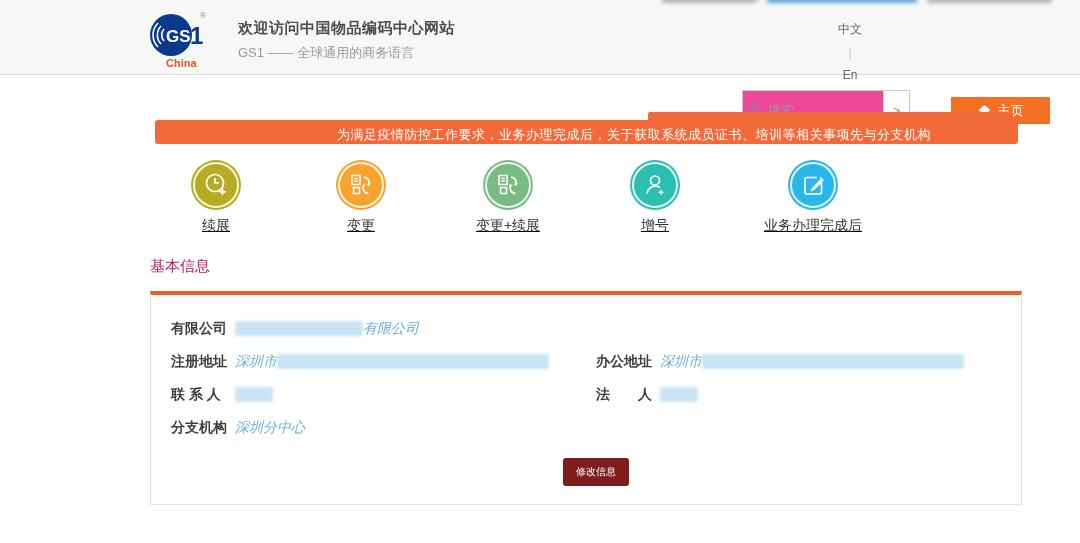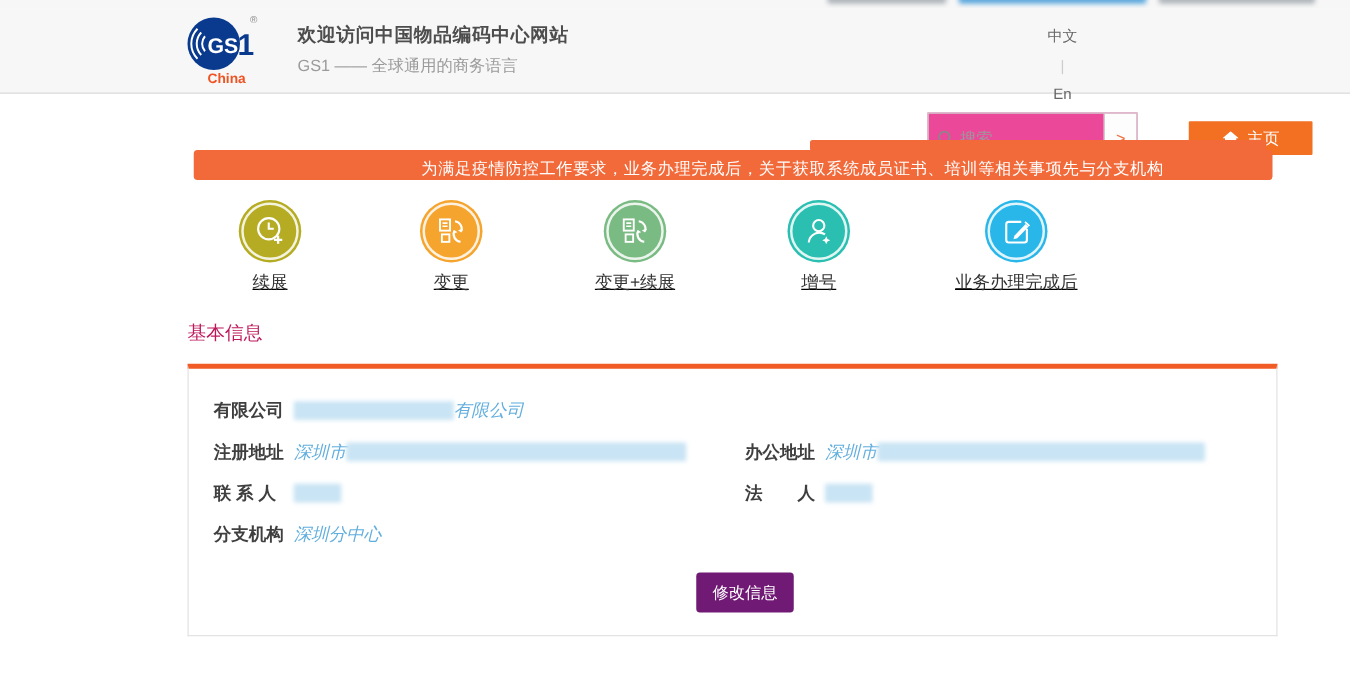--- a/index.html
+++ b/index.html
@@ -59,21 +59,21 @@
   .section-title { margin:22px 0 0 150px; font-size:15px; color:#be185d; }
   .info-panel { margin:15px 0 0 150px; width:872px; border:1px solid #e3e3e3; border-top:4px solid #f15b26;
                 background:#fff; padding:17px 0 18px 20px; }
   .info-grid { display:grid; grid-template-columns:425px 1fr; }
   .field { height:33px; display:flex; align-items:center; font-size:14px; }
   .f-label { display:inline-block; width:62px; font-weight:bold; color:#3f3f3f; white-space:pre; flex:none; }
   .f-value { color:#62aede; margin-left:2px; display:flex; align-items:center;font-style:italic; }
   .blur-block { display:inline-block; height:15px; background:#c9e4f4; border-radius:1px;
                 filter:blur(1.5px); vertical-align:middle; }
   .btn-row { text-align:center; margin-top:14px; }
-  .modify-btn { background:#701a75; color:#fff; border:none; font-size:13px; padding:7px 13px;
+  .modify-btn { background:#7f1d1d; color:#fff; border:none; font-size:10px; padding:7px 13px;
                 border-radius:3px; cursor:pointer; }
 
   svg { display:block; }
 </style>
 </head>
 <body>
 
 <div class="topbar">
   <div class="topbar-inner">
     <span class="redact gray" style="width:95px"></span>

